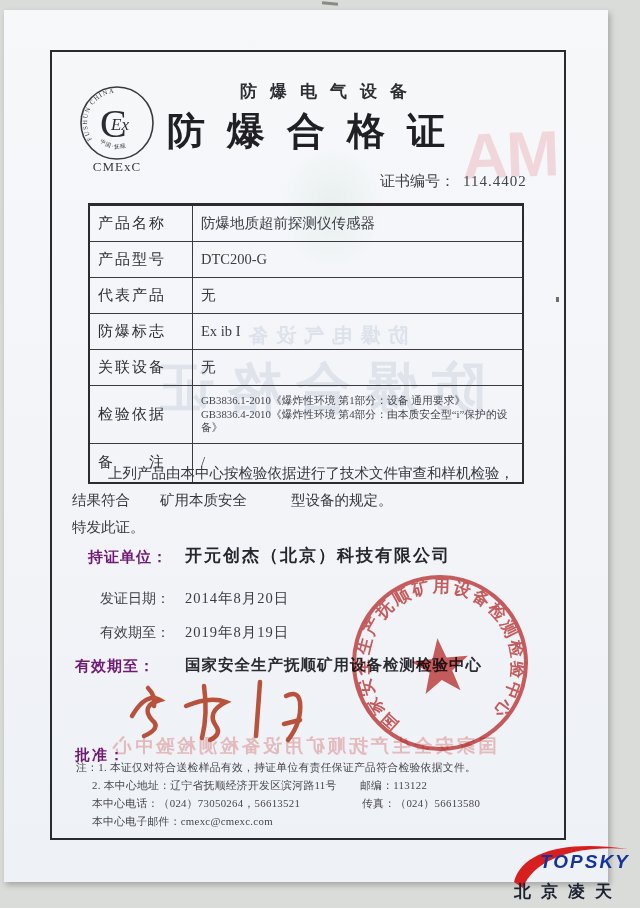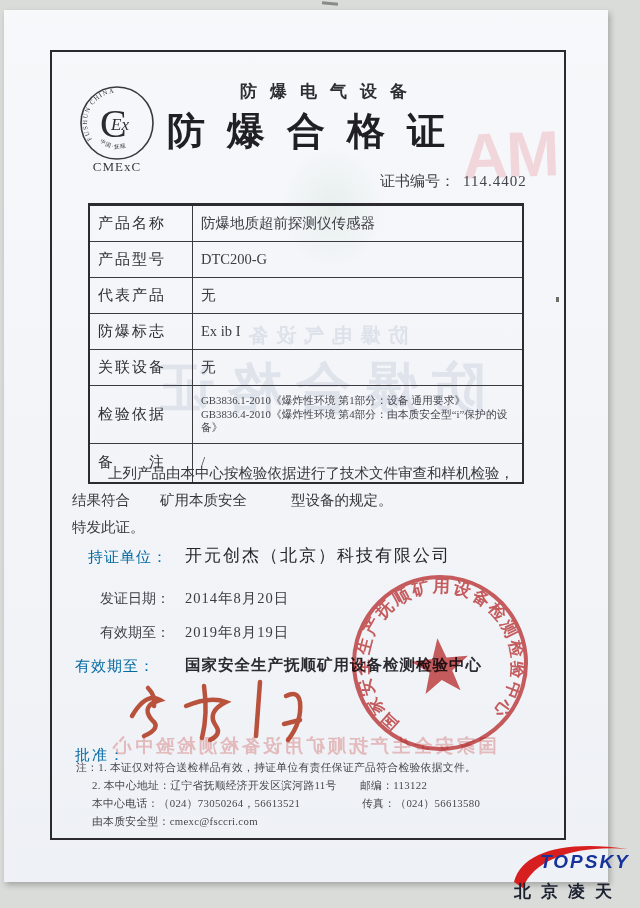--- a/index.html
+++ b/index.html
@@ -36,23 +36,23 @@
   td.lbl{width:86px;font-size:15px;letter-spacing:2px;padding-left:9px;color:#2f2f34;}
   td.val{padding-left:9px;font-size:14.5px;color:#3c3c44;}
   .val-small{font-size:10.8px;letter-spacing:0;color:#45454e;}
   .basis-line{font-size:10.8px;line-height:13.5px;color:#45454e;}
   
   .statement{left:72px;top:460px;width:462px;font-size:14.5px;line-height:27px;color:#37373d;}
   .statement .indent{text-indent:36px;}
   .gap-a{margin-left:30px;}
   .gap-b{margin-left:44px;}
   
-  .f-label{font-weight:normal;color:#0369a1;}
+  .f-label{font-weight:bold;color:#701a75;}
   .holder-l{left:88px;top:548px;font-size:15px;letter-spacing:1px;}
-  .holder-v{left:185px;top:544px;font-size:17px;font-weight:normal;letter-spacing:2px;color:#26262c;}
+  .holder-v{left:185px;top:544px;font-size:17px;font-weight:bold;letter-spacing:2px;color:#26262c;}
   .issue-l{left:100px;top:590px;font-size:14px;color:#3e3e46;}
   .issue-v{left:185px;top:589px;font-size:14.5px;letter-spacing:1px;color:#3a3a42;}
   .valid-l{left:100px;top:624px;font-size:14px;color:#3e3e46;}
   .valid-v{left:185px;top:623px;font-size:14.5px;letter-spacing:1px;color:#3a3a42;text-align:center;}
   .issuer-l{left:75px;top:657px;font-size:15px;letter-spacing:1px;}
   .issuer-v{left:185px;top:655px;font-size:15.5px;font-weight:600;letter-spacing:1px;color:#2b2b31;}
   .approve-l{left:75px;top:702px;font-size:15px;letter-spacing:2px;margin-top:44px;}
   
   .stamp{left:345px;top:568px;opacity:.85;mix-blend-mode:multiply;transform:rotate(-6deg);}
   .sig{left:118px;top:676px;opacity:.92;}
@@ -191,21 +191,21 @@
     <textPath href="#sealArc" startOffset="2">国家安全生产抚顺矿用设备检测检验中心</textPath>
   </text>
   <polygon points="95,70 102,90.3 123.5,90.7 106.4,103.7 112.6,124.3 95,112 77.4,124.3 83.6,103.7 66.5,90.7 88,90.3" fill="#c94343"></polygon>
 </svg>
 
 <div class="abs note n1">注：1. 本证仅对符合送检样品有效，持证单位有责任保证产品符合检验依据文件。</div>
 <div class="abs note n2l">2. 本中心地址：辽宁省抚顺经济开发区滨河路11号</div>
 <div class="abs note n2r">邮编：113122</div>
 <div class="abs note n3l">本中心电话：（024）73050264，56613521</div>
 <div class="abs note n3r">传真：（024）56613580</div>
-<div class="abs note n4">由本质安全型：cmexc@fsccri.com</div>
+<div class="abs note n4">本中心电子邮件：cmexc@cmexc.com</div>
 
 <div class="abs brand">
   <svg width="132" height="66" viewBox="0 0 132 66" style="position:absolute;left:0;top:0">
     <path d="M6,44 C14,13 58,2 120,11 C68,7 26,21 15,50 Z" fill="#d81f1f"></path>
   </svg>
   <span class="brand-name">TOPSKY</span>
   <span class="brand-cn">北京凌天</span>
 </div>
 
 </body></html>

